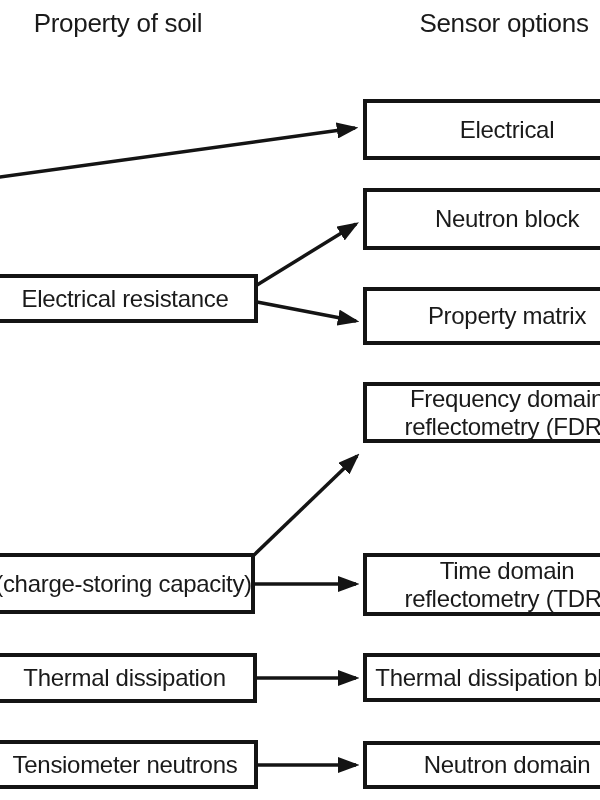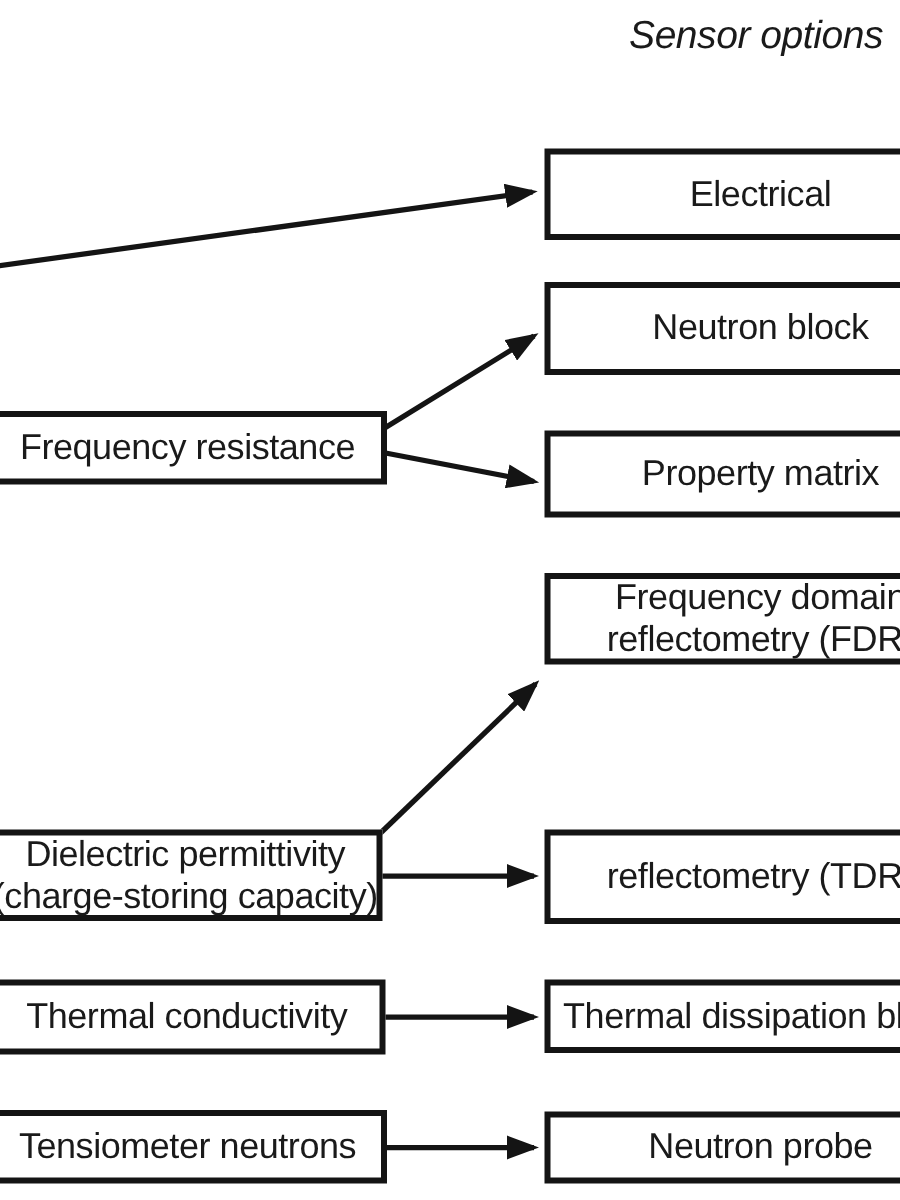--- a/index.html
+++ b/index.html
@@ -18,21 +18,21 @@
   .col-title {
     position: absolute;
     font-size: 26px;
     line-height: 30px;
     letter-spacing: -0.3px;
     white-space: nowrap;
     transform: translateX(-50%);
     color: #1a1a1a;
   }
   #title-left  { left: 118px; top: 8px; }
-  #title-right { left: 504px; top: 8px; font-style: italic; }
+  #title-right { left: 504px; top: 8px; }
 
   .node {
     position: absolute;
     box-sizing: border-box;
     border: 4px solid #141414;
     background: #ffffff;
     display: flex;
     flex-direction: column;
     align-items: center;
     justify-content: center;
@@ -69,48 +69,48 @@
   #arrows line {
     stroke: #141414;
     stroke-width: 3.5;
   }
 </style>
 </head>
 <body>
 
 <div id="stage">
 
+  <div id="title-left" class="col-title">Property of soil</div>
   <div id="title-right" class="col-title">Sensor options</div>
 
   <svg id="arrows" viewBox="0 0 600 800" xmlns="http://www.w3.org/2000/svg">
     <defs>
       <marker id="ah" markerUnits="strokeWidth" markerWidth="6.2" markerHeight="4.6" refX="5.2" refY="2.3" orient="auto">
         <path d="M0,0 L6.2,2.3 L0,4.6 Z" fill="#141414"></path>
       </marker>
     </defs>
     <line x1="-14" y1="179" x2="355" y2="128" marker-end="url(#ah)"></line>
     <line x1="257" y1="285" x2="356" y2="224" marker-end="url(#ah)"></line>
     <line x1="257" y1="302" x2="356" y2="321" marker-end="url(#ah)"></line>
     <line x1="253" y1="556" x2="357" y2="456" marker-end="url(#ah)"></line>
     <line x1="254" y1="584" x2="356" y2="584" marker-end="url(#ah)"></line>
     <line x1="256" y1="678" x2="356" y2="678" marker-end="url(#ah)"></line>
     <line x1="257" y1="765" x2="356" y2="765" marker-end="url(#ah)"></line>
   </svg>
 
   <div id="box-electrical" class="node">
-    <span>Frequency resistance</span>
+    <span>Electrical resistance</span>
   </div>
 
   <div id="box-dielectric" class="node">
-    <span>Dielectric permittivity</span>
     <span>(charge-storing capacity)</span>
   </div>
 
   <div id="box-thermal-cond" class="node">
-    <span>Thermal conductivity</span>
+    <span>Thermal dissipation</span>
   </div>
 
   <div id="box-neutrons" class="node">
     <span>Tensiometer neutrons</span>
   </div>
 
   <div id="box-tensiometer" class="node">
     <span>Electrical</span>
   </div>
 
@@ -121,24 +121,25 @@
   <div id="box-granular" class="node">
     <span>Property matrix</span>
   </div>
 
   <div id="box-fdr" class="node">
     <span>Frequency domain</span>
     <span>reflectometry (FDR)</span>
   </div>
 
   <div id="box-tdr" class="node">
+    <span>Time domain</span>
     <span>reflectometry (TDR)</span>
   </div>
 
   <div id="box-dissipation" class="node">
     <span>Thermal dissipation block</span>
   </div>
 
   <div id="box-neutronprobe" class="node">
-    <span>Neutron probe</span>
+    <span>Neutron domain</span>
   </div>
 
 </div>
 
 </body></html>

